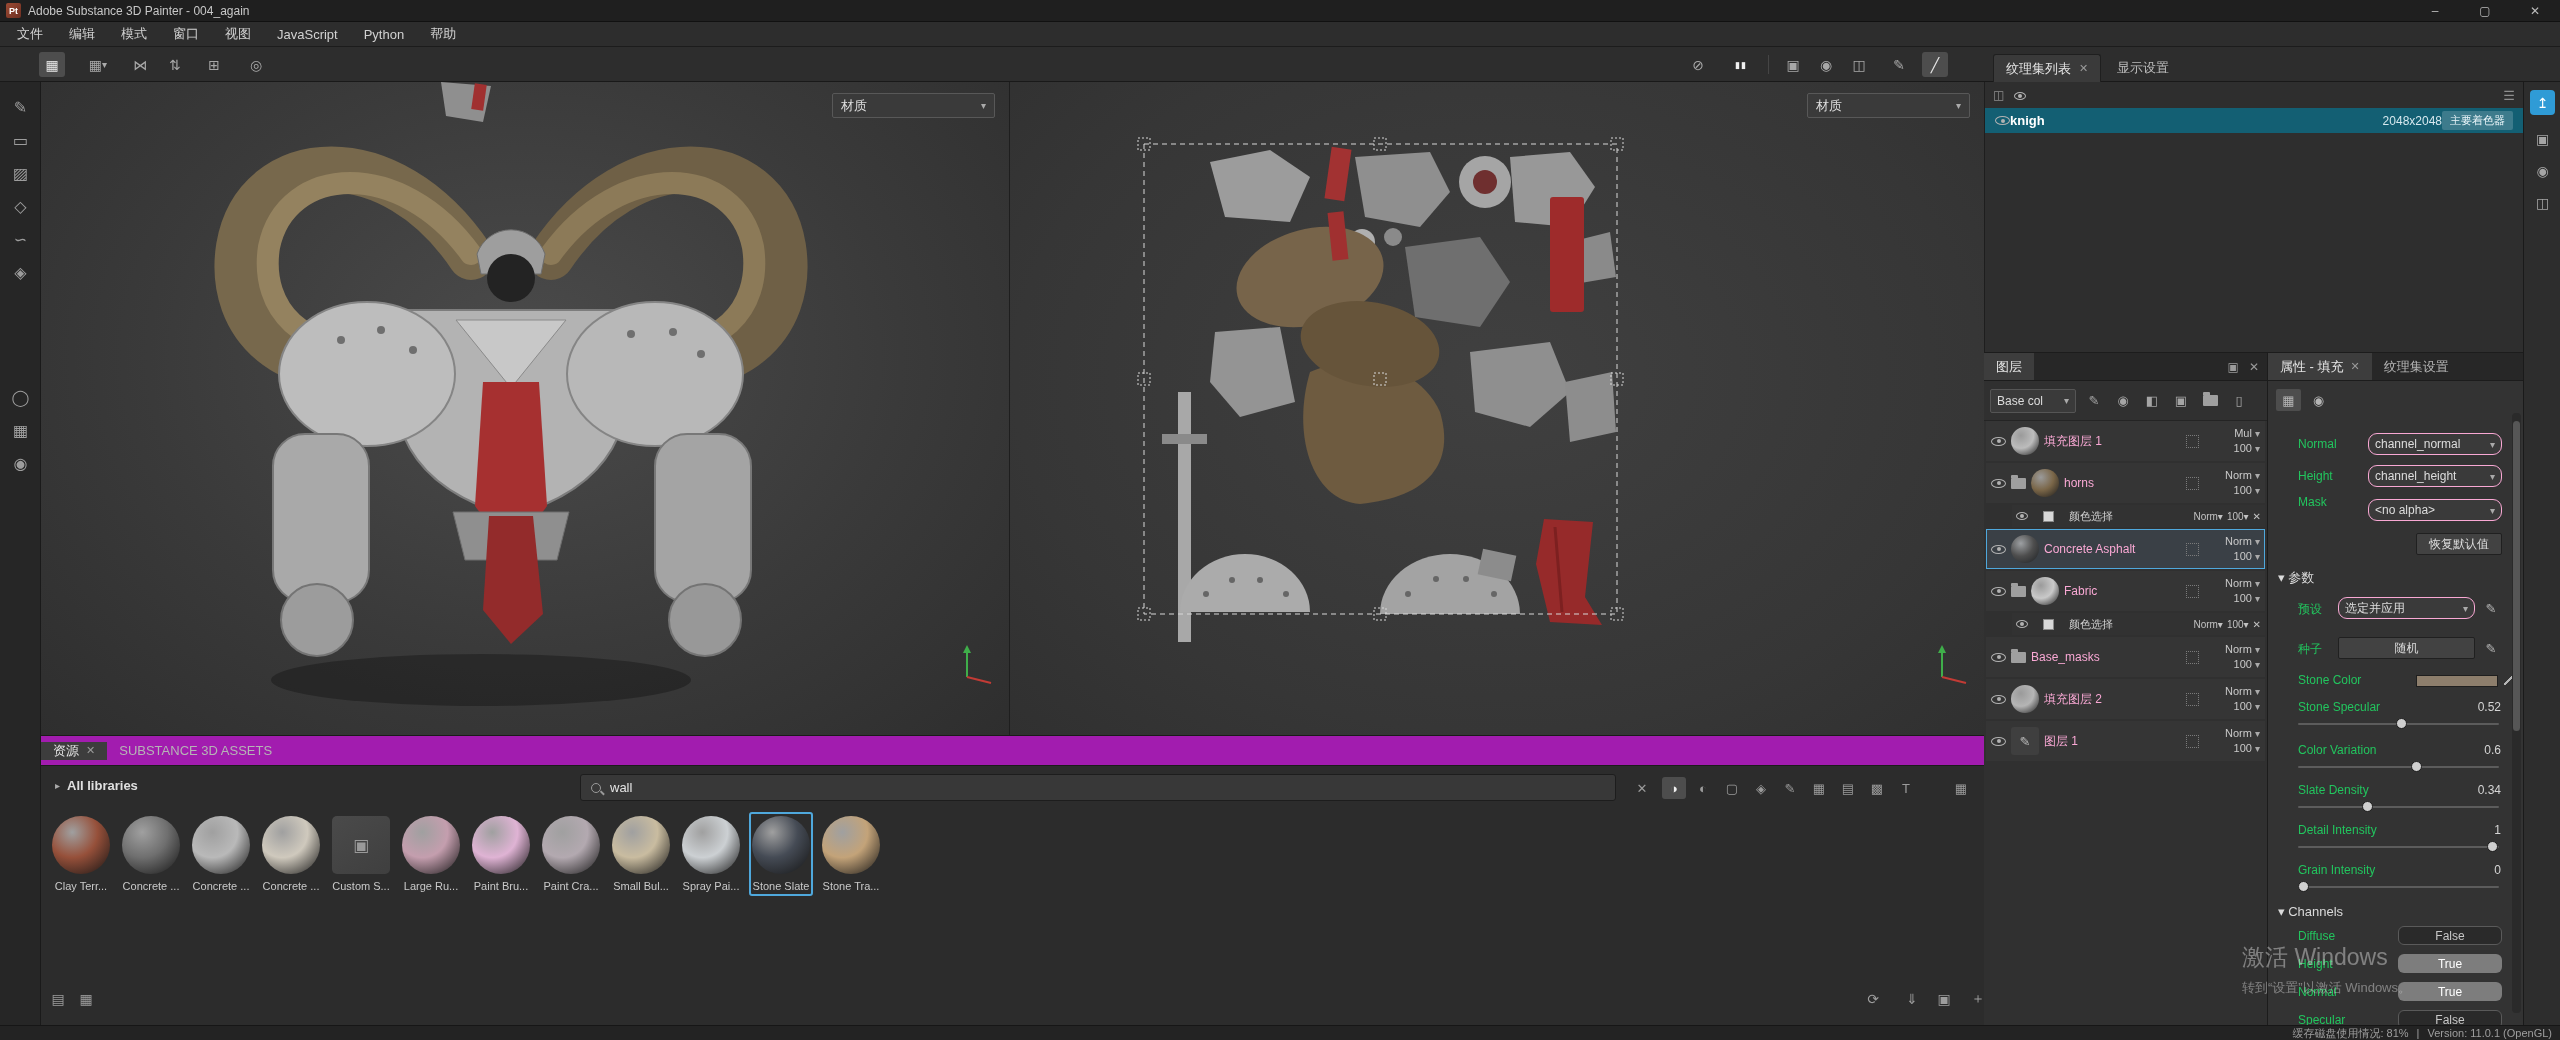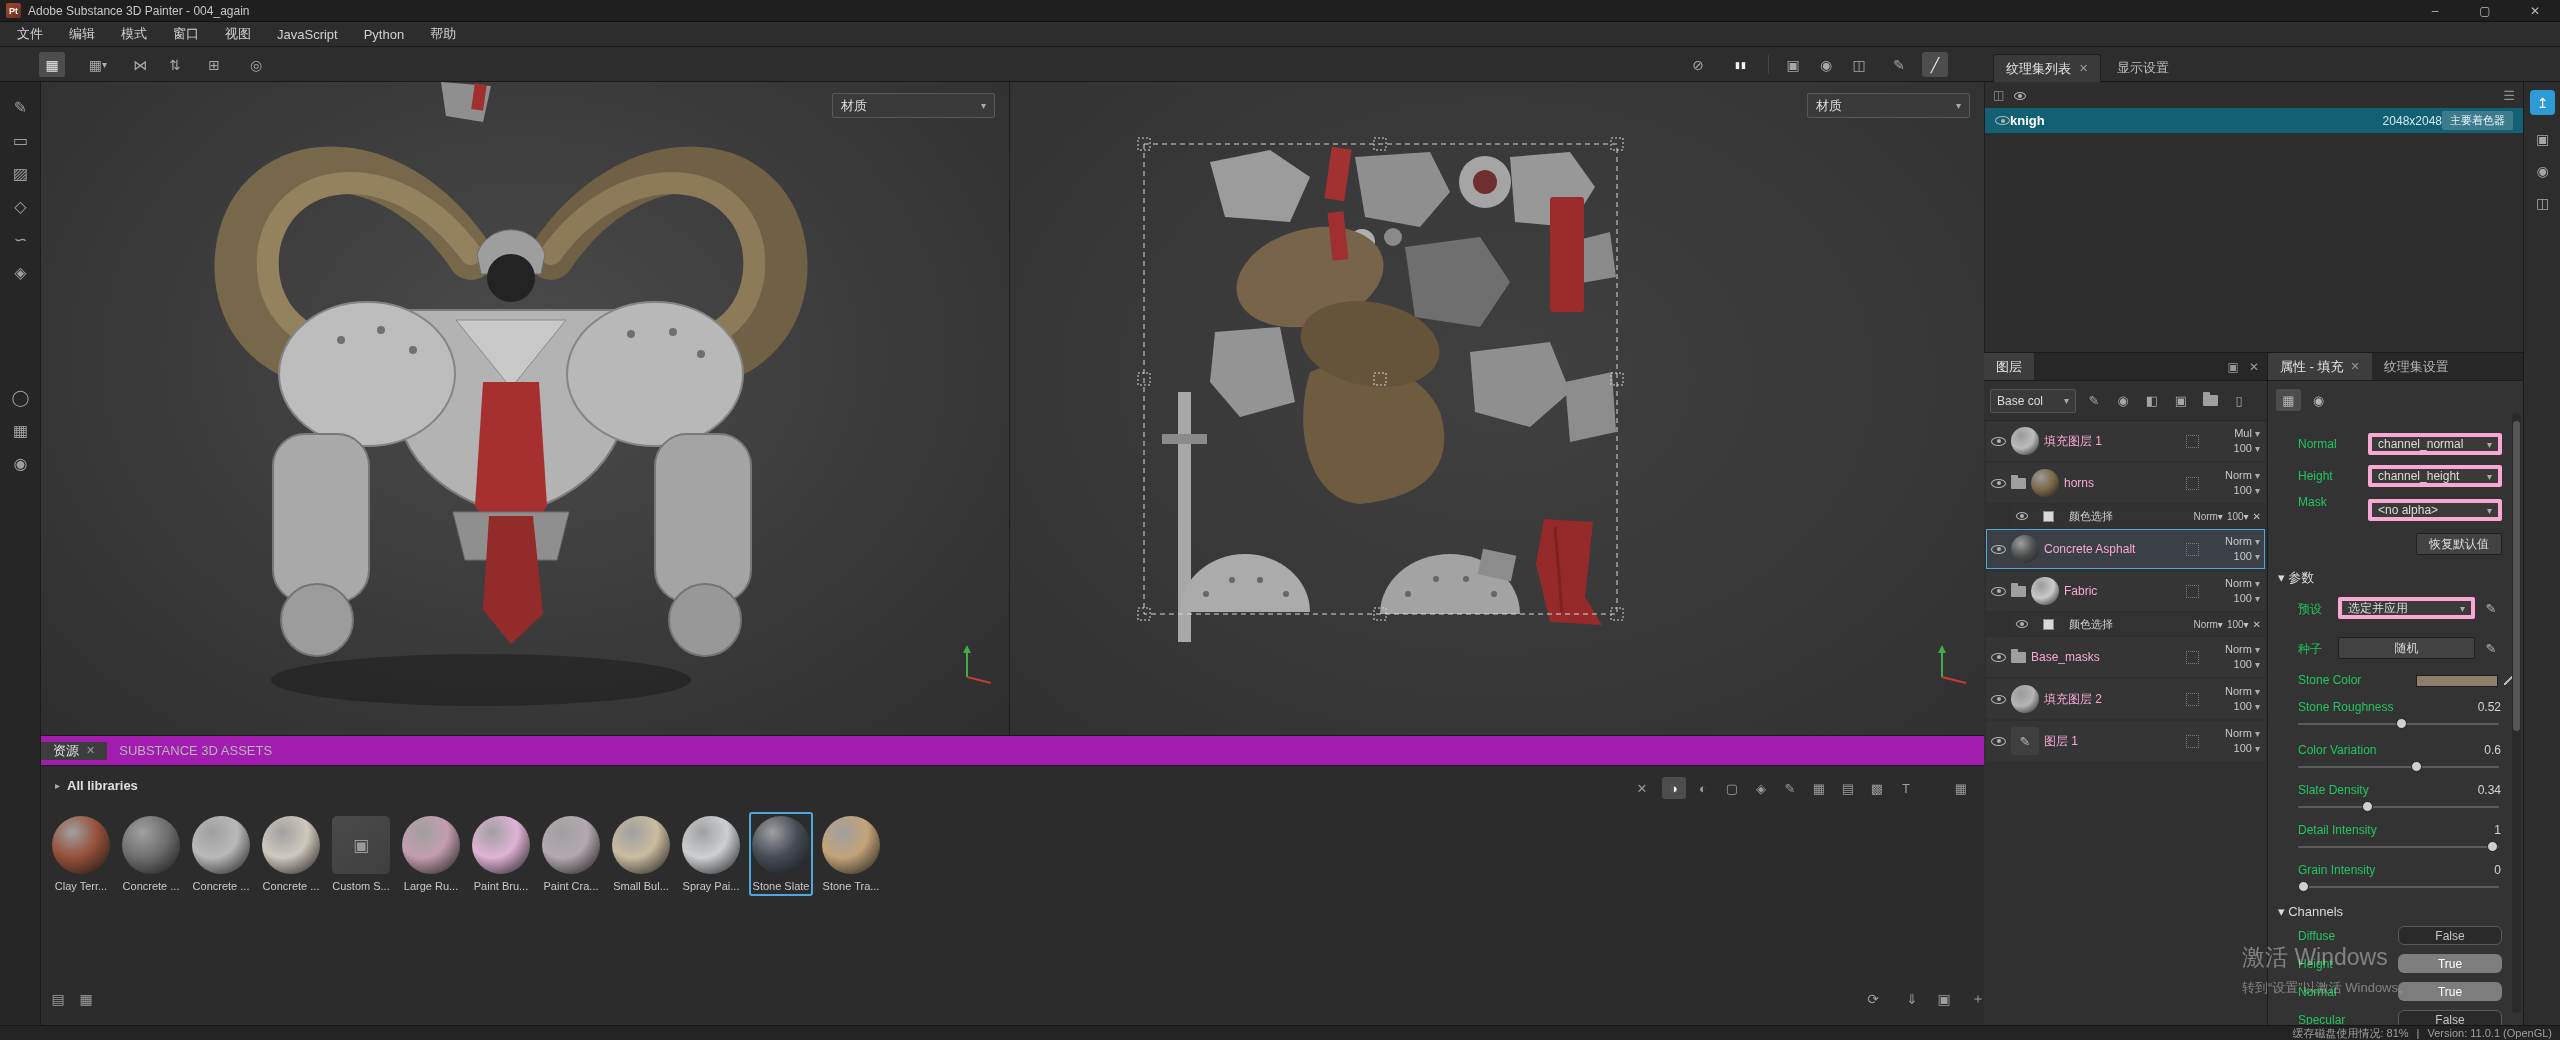--- a/index.html
+++ b/index.html
@@ -76,21 +76,21 @@
   .i-folder::before{content:"";position:absolute;top:-3px;left:0;width:7px;height:3px;background:#9f9f9f;border-radius:1px 1px 0 0}
   .i-dotslot{display:inline-block;width:13px;height:13px;border:1px dotted #7b7b7b;flex:none}
   .i-chk{display:inline-block;width:11px;height:11px;border:1px solid #8a8a8a;background:#d8d8d8;flex:none}
   .i-search{display:inline-block;width:10px;height:10px;border:1.5px solid #9a9a9a;border-radius:50%;position:relative;flex:none}
   .i-search::after{content:"";position:absolute;left:8px;top:8px;width:5px;height:1.5px;background:#9a9a9a;transform:rotate(45deg)}
   .i-picker{display:inline-block;width:12px;height:12px;background:linear-gradient(135deg,transparent 42%,#b5b5b5 42%,#b5b5b5 58%,transparent 58%)}
 
   
   #props{left:2268px;top:352px;width:255px;height:673px;background:#333;border-top:1px solid #1c1c1c;overflow:hidden}
   .plabel{position:absolute;left:30px;font-size:12px;color:#22c55e;white-space:nowrap}
-  .pfield{position:absolute;height:22px;background:#3a3a3a;border:4px solid #f9a8d4;border-radius:2px;display:flex;align-items:center;justify-content:space-between;padding:0 6px;font-size:12px;color:#ddd}
+  .pfield{position:absolute;height:22px;background:#3a3a3a;border:1px solid #f9a8d4;border-radius:9px;display:flex;align-items:center;justify-content:space-between;padding:0 6px;font-size:12px;color:#ddd}
   .pbtn{position:absolute;height:22px;background:#424242;border:1px solid #202020;border-radius:2px;display:flex;align-items:center;justify-content:center;font-size:12px;color:#ddd}
   .psection{position:absolute;left:10px;font-size:13px;color:#dadada}
   .pval{position:absolute;right:22px;font-size:12px;color:#d5d5d5}
   .pslider{position:absolute;left:30px;right:24px;height:14px}
   .pslider .track{position:absolute;left:0;right:0;top:6px;height:2px;background:#5c5c5c;border-radius:1px}
   .pslider .thumb{position:absolute;top:1px;left:calc(var(--p,0) * 94%);width:11px;height:11px;border-radius:50%;background:#cfcfcf;border:1px solid #1e1e1e}
   .chbtn{position:absolute;left:130px;width:104px;height:19px;display:flex;align-items:center;justify-content:center;font-size:12px;border-radius:6px}
   .chbtn.off{background:#2a2a2a;border:1px solid #5a5a5a;color:#c7c7c7}
   .chbtn.on{background:#7d7d7d;color:#fff}
   .ptoggle{position:absolute;width:25px;height:22px;display:flex;align-items:center;justify-content:center;color:#b5b5b5;font-size:13px;border-radius:2px}
@@ -484,21 +484,21 @@
     <span class="ptoggle" style="left:212px;top:244px;width:22px">✎</span>
 
     <span class="plabel" style="top:288px">种子</span>
     <div class="pbtn" style="left:70px;top:284px;width:137px">随机</div>
     <span class="ptoggle" style="left:212px;top:284px;width:22px">✎</span>
 
     <span class="plabel" style="top:320px">Stone Color</span>
     <div style="position: absolute; left: 148px; top: 322px; width: 82px; height: 12px; border: 1px solid rgb(31, 31, 31); background: var(--swc,#8d7e6c); --swc: #8d7e6c;"></div>
     <span style="position:absolute;left:236px;top:320px" class="i-picker"></span>
 
-    <span class="plabel" style="top:347px">Stone Roughness</span>
+    <span class="plabel" style="top:347px">Stone Specular</span>
     <span class="pval" style="top:347px">0.52</span>
     <div class="pslider" style="top: 364px; --p: 0.52;">
         <div class="track"></div>
         <div class="thumb"></div>
       </div>
 
     <span class="plabel" style="top:390px">Color Variation</span>
     <span class="pval" style="top:390px">0.6</span>
     <div class="pslider" style="top: 407px; --p: 0.6;">
         <div class="track"></div>
@@ -561,20 +561,24 @@
       <div class="ptab">
           <span>SUBSTANCE 3D ASSETS</span>
         </div>
     </div>
 
     <div id="libraries">
       <span class="chev">▸</span>
       <span>All libraries</span>
     </div>
 
+    <div id="searchbar">
+      <span class="i-search"></span>
+      <span id="search-text">wall</span>
+    </div>
 
     <span class="fltr" style="left:1589px">✕</span>
     <span class="fltr active" style="left:1621px">◑</span>
     <span class="fltr" style="left:1650px">◐</span>
     <span class="fltr" style="left:1679px">▢</span>
     <span class="fltr" style="left:1708px">◈</span>
     <span class="fltr" style="left:1737px">✎</span>
     <span class="fltr" style="left:1766px">▦</span>
     <span class="fltr" style="left:1795px">▤</span>
     <span class="fltr" style="left:1824px">▩</span>

